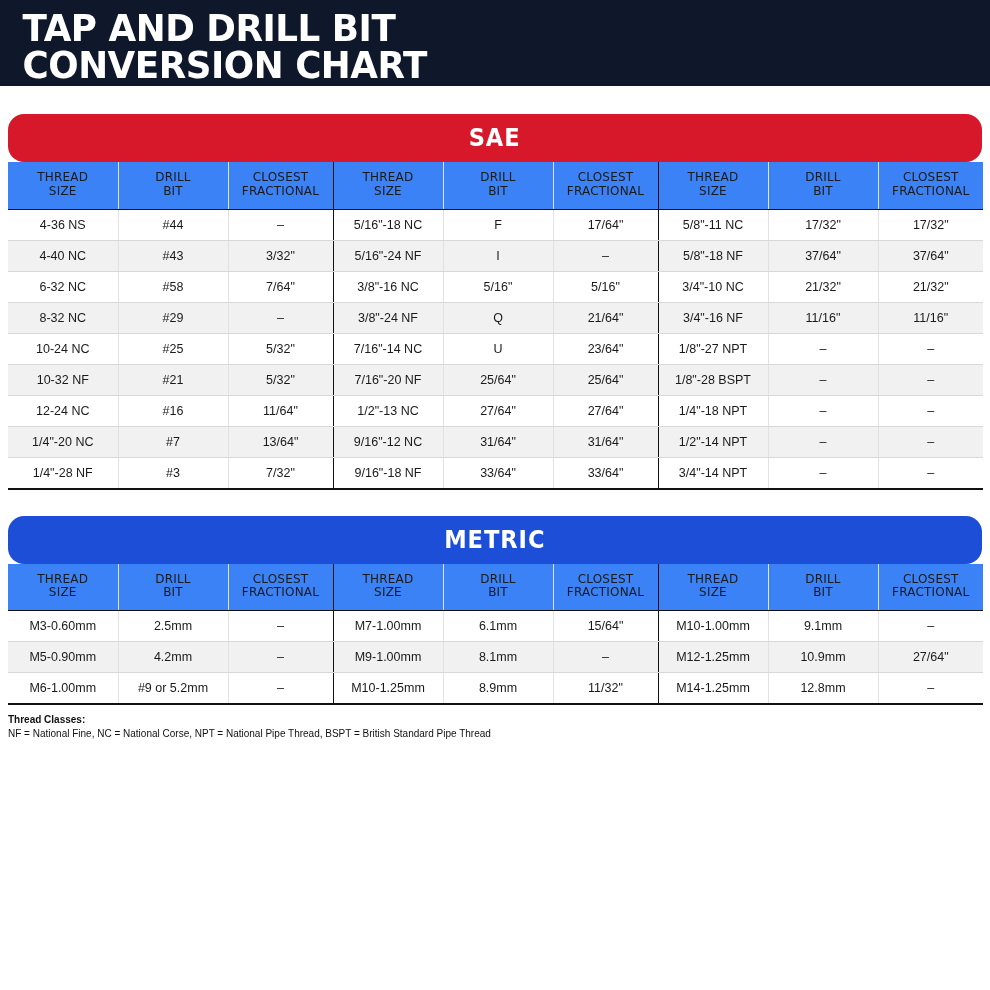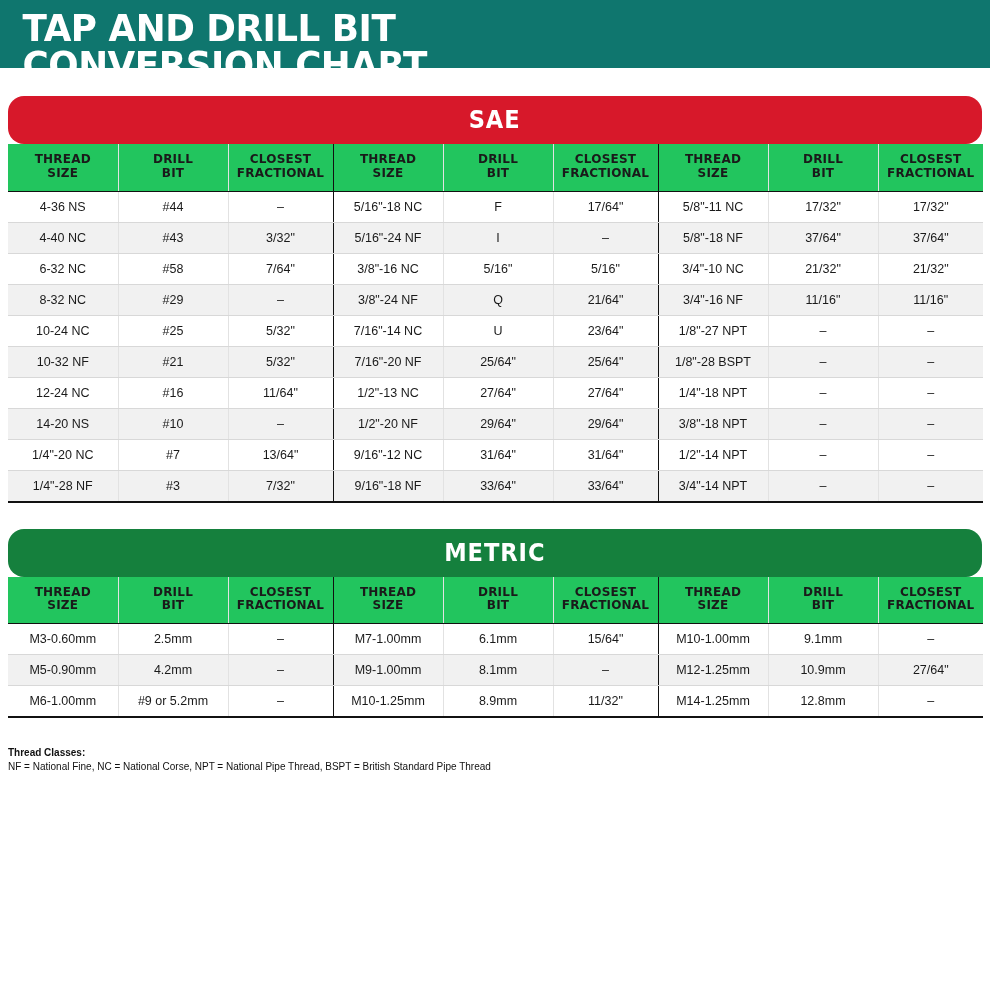--- a/index.html
+++ b/index.html
@@ -10,23 +10,23 @@
   body {
     width: 990px;
     height: 990px;
     overflow: hidden;
     font-family: "Liberation Sans", sans-serif;
     color: #1a1a1a;
   }
 
   
   .header-banner {
-    background: #0f766e;
+    background: #0f172a;
     padding: 10px 0 14px 0;
-    height: 68px;
+    height: 86px;
     box-sizing: border-box;
   }
   .header-title {
     color: #ffffff;
     font-family: "DejaVu Sans", sans-serif;
     font-weight: bold;
     font-size: 38px;
     line-height: 0.98;
     letter-spacing: -0.5px;
     padding-left: 24px;
@@ -45,21 +45,21 @@
     align-items: center;
     justify-content: center;
     margin: 0 8px;
     border-radius: 16px;
   }
   .section-bar.sae {
     background: #d7182a;
     margin-top: 28px;
   }
   .section-bar.metric {
-    background: #15803d;
+    background: #1d4ed8;
     margin-top: 26px;
   }
   .section-bar-label {
     color: #ffffff;
     font-family: "DejaVu Sans", sans-serif;
     font-weight: bold;
     font-size: 24px;
     letter-spacing: 1px;
     transform: scaleX(0.94);
   }
@@ -71,25 +71,25 @@
     border-collapse: collapse;
     table-layout: fixed;
   }
   table.chart th, table.chart td {
     text-align: center;
     font-size: 12.5px;
     color: #1a1a1a;
   }
   table.chart thead th {
     font-family: "DejaVu Sans", sans-serif;
-    font-weight: bold;
+    font-weight: normal;
     font-size: 12px;
     line-height: 1.15;
     padding: 9px 2px 10px 2px;
-    background: #22c55e;
+    background: #3b82f6;
     border-bottom: 1px solid #111111;
     letter-spacing: 0.2px;
   }
   table.chart thead th .hl2 { display: block; }
 
   table.chart tbody td {
     padding: 8px 2px;
     border-bottom: 1px solid #d8d8d8;
     font-family: "Liberation Sans", sans-serif;
   }
@@ -106,21 +106,21 @@
   table.chart th.csep, table.chart td.csep {
     border-left: 1px solid #e2e2e2;
   }
 
   col.c-thread { width: 110px; }
   col.c-drill  { width: 110px; }
   col.c-frac   { width: 105px; }
 
   
   .footnote {
-    margin: 28px 8px 0 8px;
+    margin: 8px 8px 0 8px;
     font-size: 10px;
     line-height: 1.35;
     color: #111111;
     font-family: "Liberation Sans", sans-serif;
   }
   .footnote .fn-title {
     font-weight: bold;
     display: block;
     font-size: 10px;
   }
@@ -263,31 +263,20 @@
         <td class="csep">#16</td>
         <td class="csep">11/64"</td>
         <td class="gsep">1/2"-13 NC</td>
         <td class="csep">27/64"</td>
         <td class="csep">27/64"</td>
         <td class="gsep">1/4"-18 NPT</td>
         <td class="csep">–</td>
         <td class="csep">–</td>
       </tr>
       <tr>
-        <td>14-20 NS</td>
-        <td class="csep">#10</td>
-        <td class="csep">–</td>
-        <td class="gsep">1/2"-20 NF</td>
-        <td class="csep">29/64"</td>
-        <td class="csep">29/64"</td>
-        <td class="gsep">3/8"-18 NPT</td>
-        <td class="csep">–</td>
-        <td class="csep">–</td>
-      </tr>
-      <tr>
         <td>1/4"-20 NC</td>
         <td class="csep">#7</td>
         <td class="csep">13/64"</td>
         <td class="gsep">9/16"-12 NC</td>
         <td class="csep">31/64"</td>
         <td class="csep">31/64"</td>
         <td class="gsep">1/2"-14 NPT</td>
         <td class="csep">–</td>
         <td class="csep">–</td>
       </tr>

